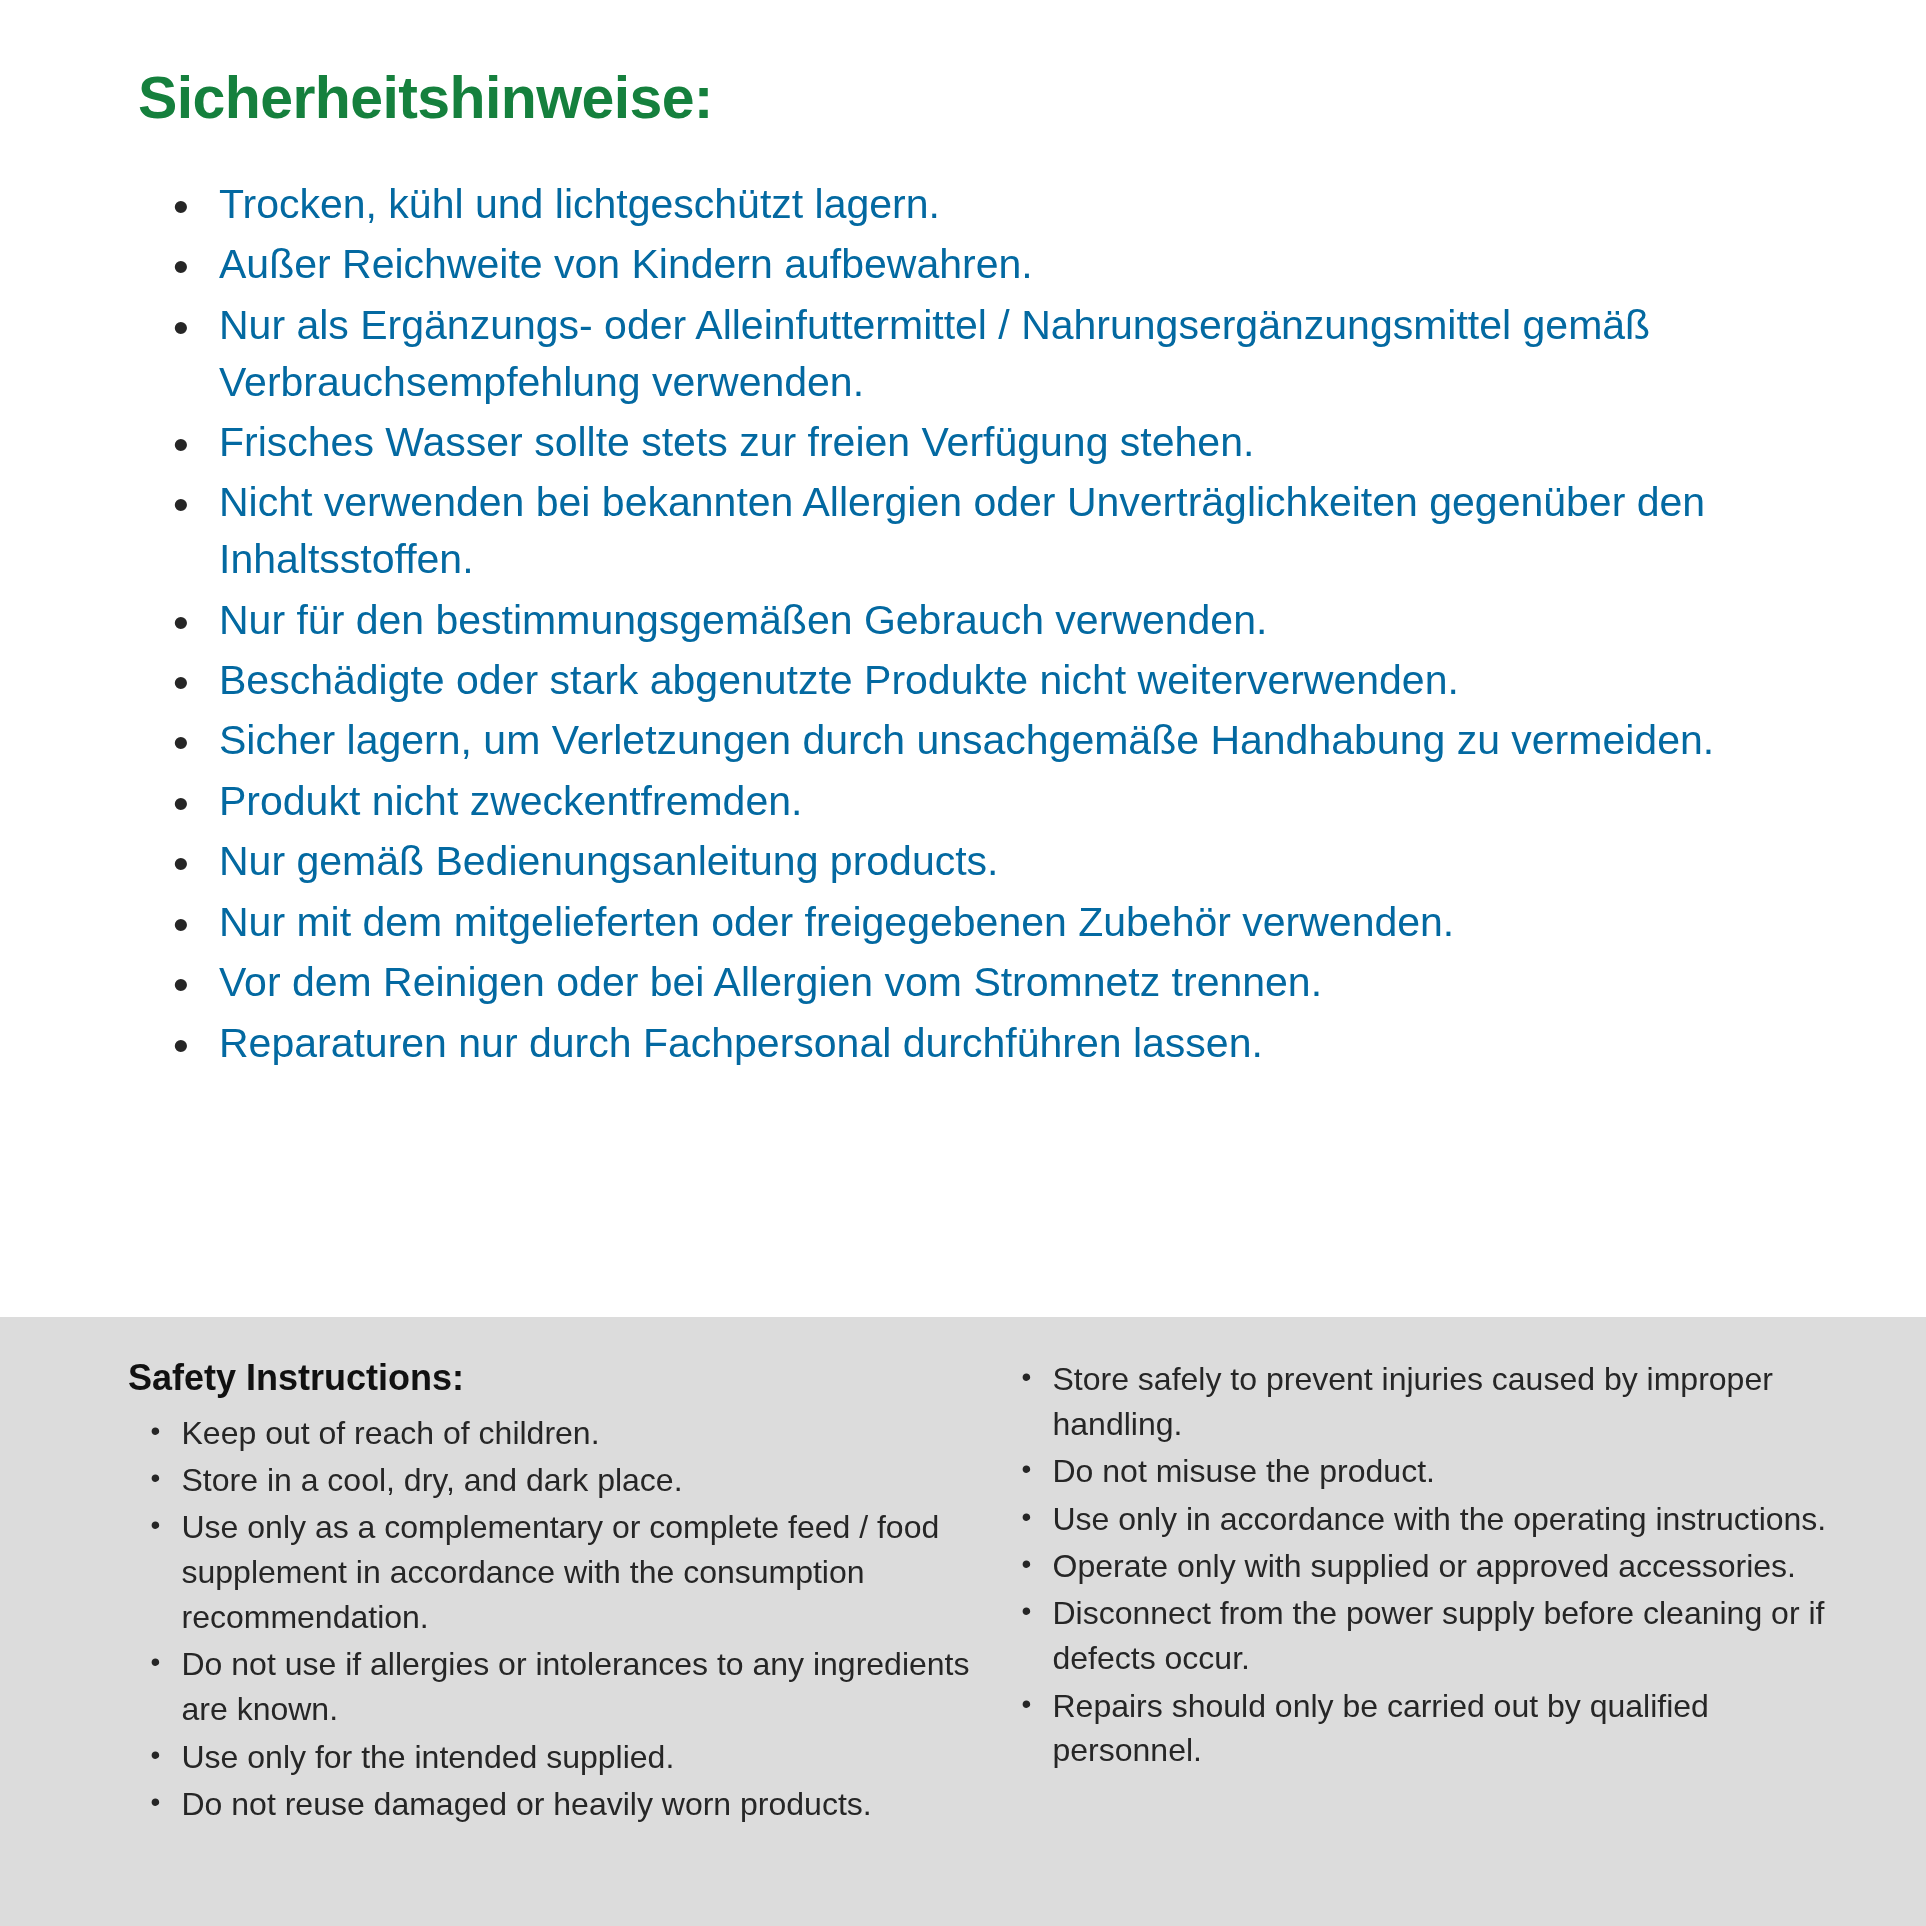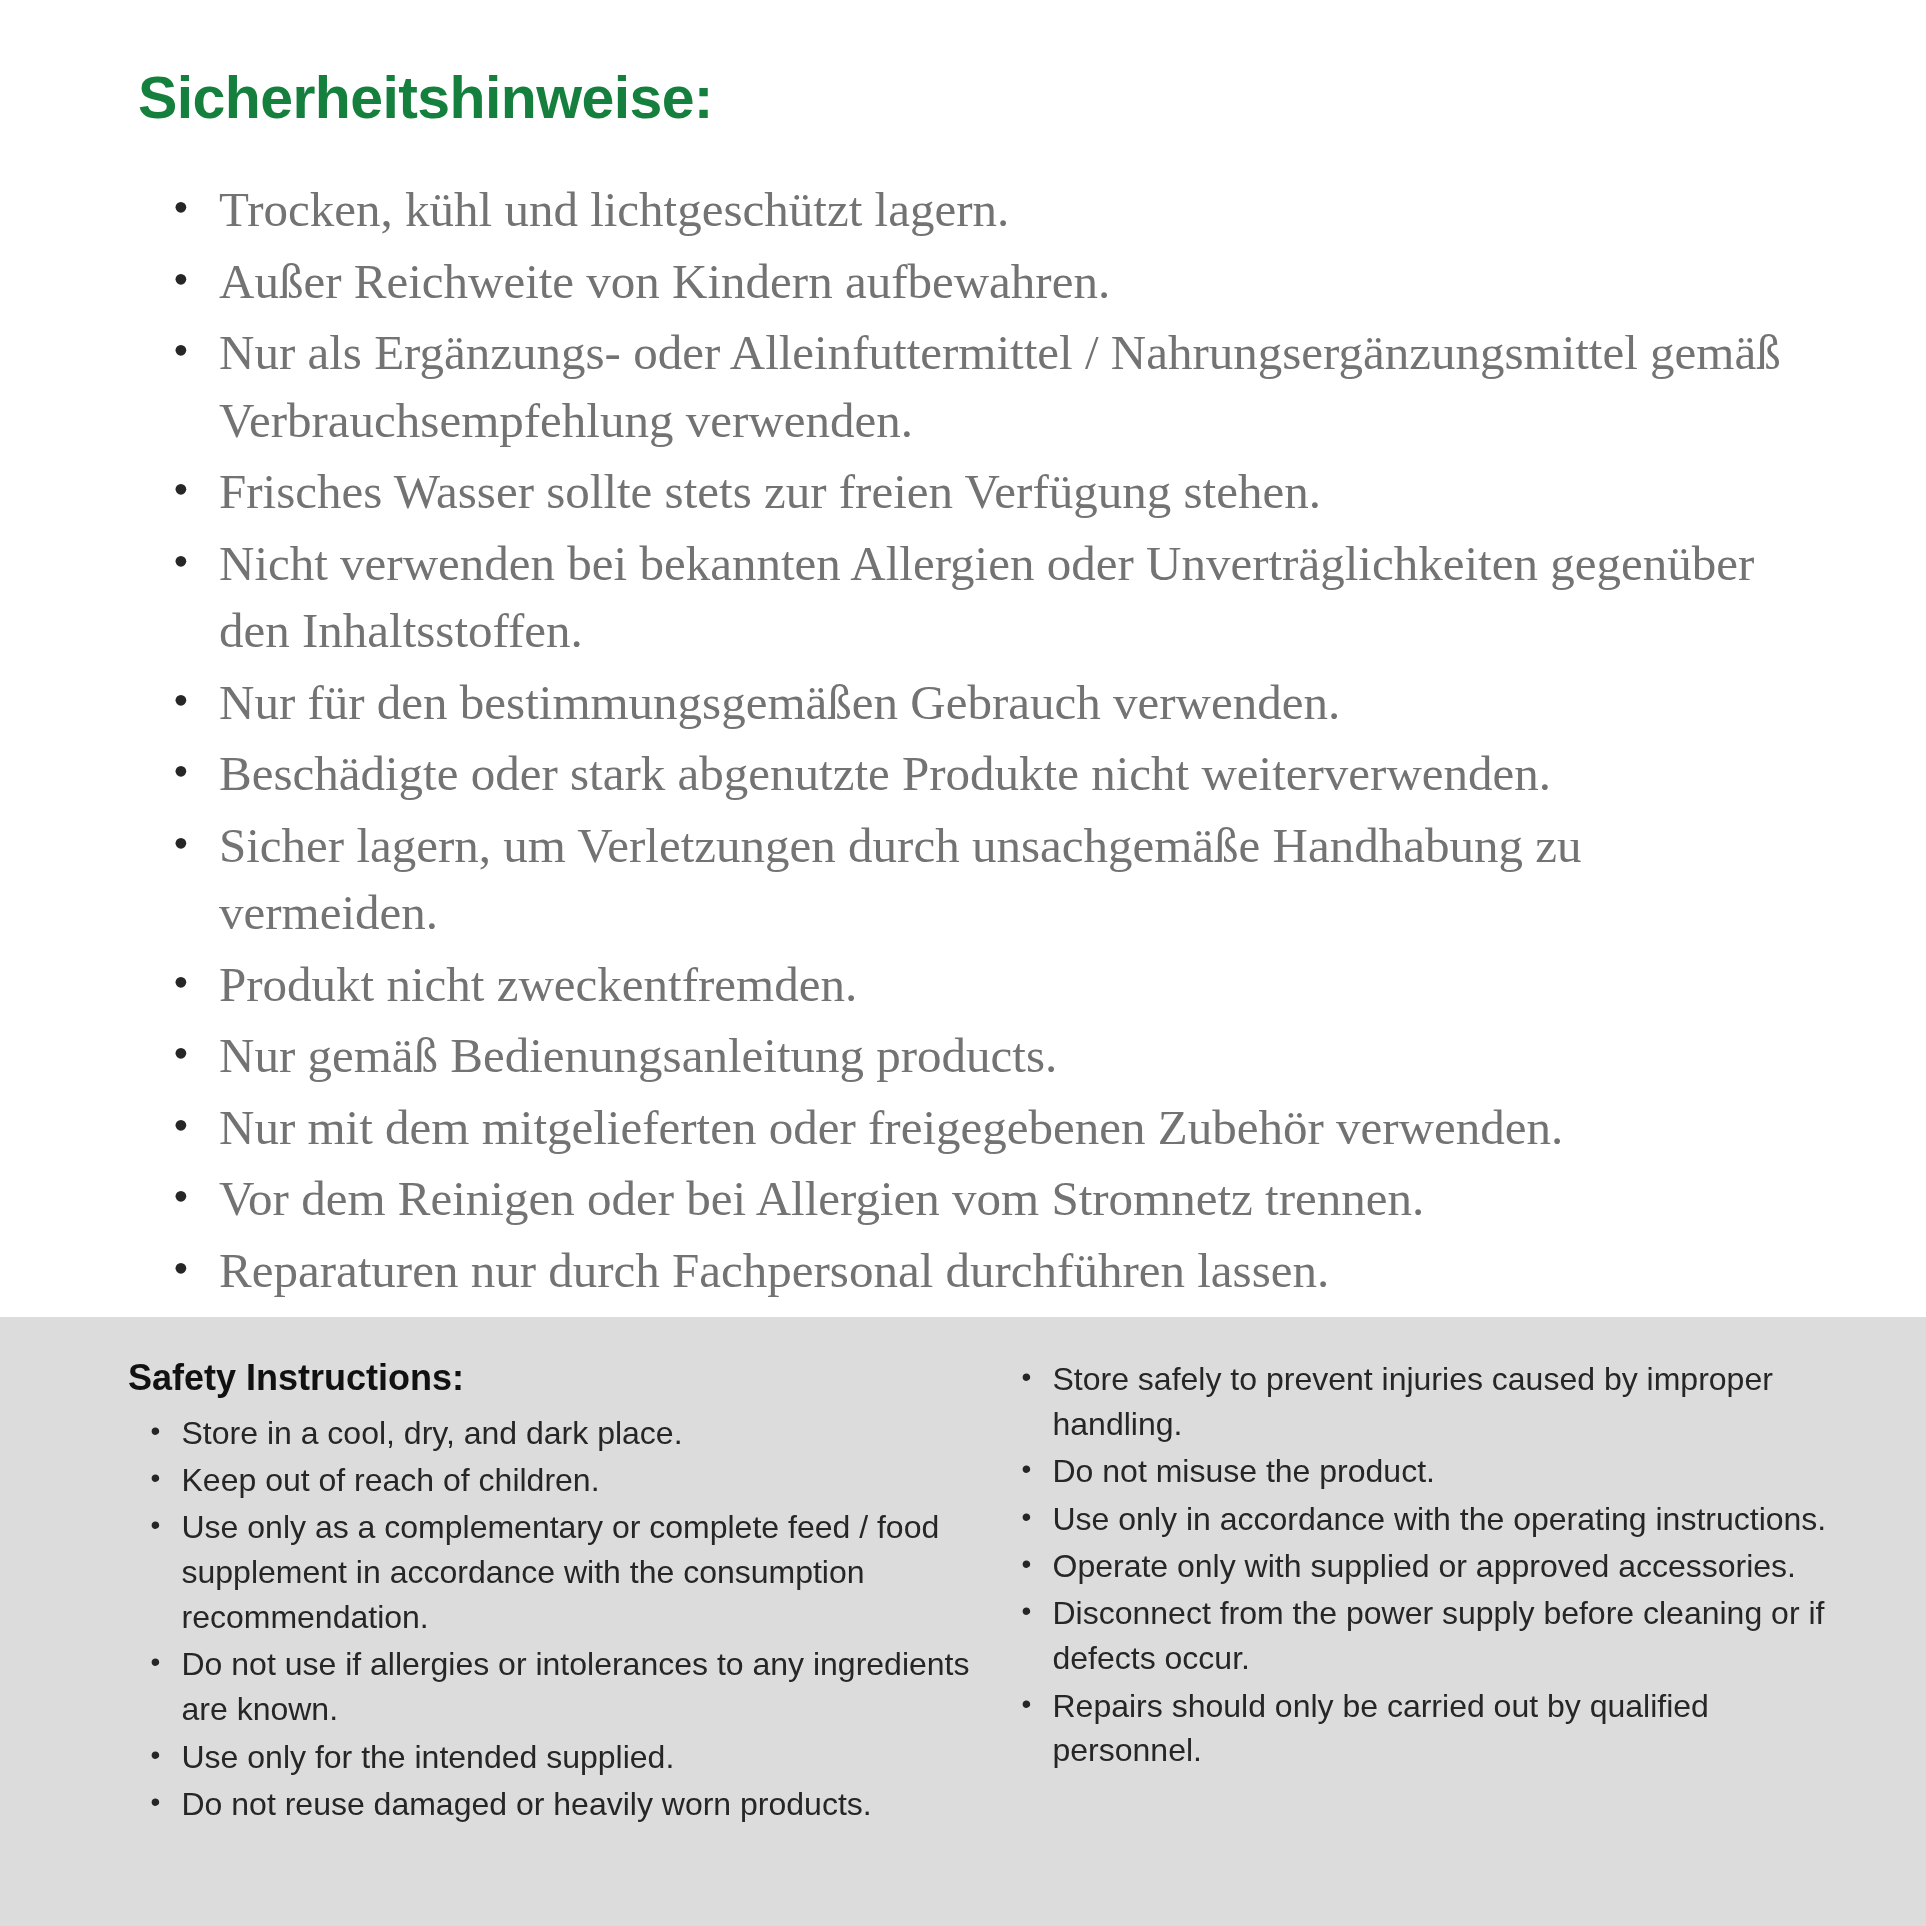--- a/index.html
+++ b/index.html
@@ -27,25 +27,24 @@
   .german-title {
     font-size: 59px;
     font-weight: 700;
     color: #15803d;
     margin-bottom: 44px;
     letter-spacing: -0.6px;
   }
   .de-list {
     list-style: none;
     max-width: 1682px;
-    font-size: 49px;
+    font-size: 41px;
     line-height: 1.38;
     padding-left: 35px;
-    color: #737373;
-    font-family: Liberation Serif, serif;
+    color: #0369a1;
   }
   .de-list li {
     position: relative;
     padding-left: 46px;
     margin-bottom: 3.9px;
   }
   .de-list li::before {
     content: "\2022";
     position: absolute;
     left: 0;
@@ -154,25 +153,25 @@
         </li>
       </ul>
   </section>
 
   <section class="english-section">
     <div class="col-left">
       <h2 class="english-title">Safety Instructions:</h2>
       <ul class="en-list">
 
           <li class="en-item">
+            <span>Keep out of reach of children.</span>
+          </li>
+
+          <li class="en-item">
             <span>Store in a cool, dry, and dark place.</span>
-          </li>
-
-          <li class="en-item">
-            <span>Keep out of reach of children.</span>
           </li>
 
           <li class="en-item">
             <span>Use only as a complementary or complete feed / food supplement in accordance with the consumption recommendation.</span>
           </li>
 
 
           <li class="en-item">
             <span>Do not use if allergies or intolerances to any ingredients are known.</span>
           </li>

